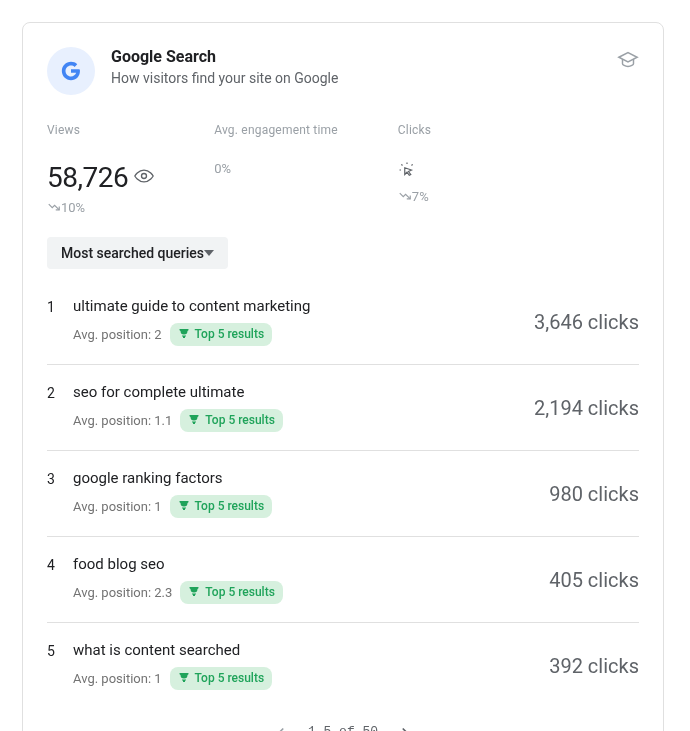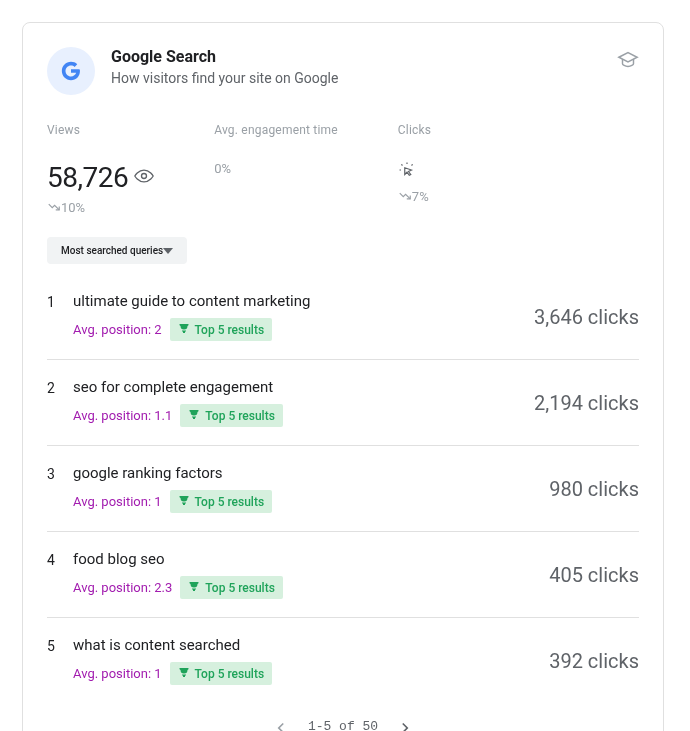--- a/index.html
+++ b/index.html
@@ -12,32 +12,32 @@
   .subtitle { font-size: 14px; color: #5f6368; }
   .edu-icon { color: #9aa0a6; flex: none; padding-top: 2px; }
 
   .stats { display: flex; gap: 60px; margin-bottom: 20px; }
   .stat-label { font-size: 12px; color: #9aa0a6; margin-bottom: 24px; letter-spacing: .2px; }
   .stat-value-row { display: flex; align-items: center; gap: 6px; }
   .stat-value { font-size: 28px; font-weight: 400; color: #202124; letter-spacing: -0.5px; }
   .stat-trend { display: flex; align-items: flex-start; gap: 0; font-size: 13px; color: #9aa0a6; margin-top: 6px; }
   .stat-icon { color: #5f6368; }
 
-  .dropdown { display: inline-flex; align-items: center; background: #f1f3f4; padding: 8px 14px; border-radius: 4px; font-size: 10px; color: #202124; font-weight: 500; cursor: pointer; }
+  .dropdown { display: inline-flex; align-items: center; background: #f1f3f4; padding: 8px 14px; border-radius: 4px; font-size: 14px; color: #202124; font-weight: 500; cursor: pointer; }
   .dropdown svg { display:block; }
 
   .rows { margin-top: 10px; }
   .row { display: flex; align-items: flex-start; padding: 18px 0; border-bottom: 1px solid #e0e0e0; gap: 14px; }
   .row:last-child { border-bottom: none; }
   .rank { width: 12px; font-size: 14px; color: #202124; padding-top: 2px; }
   .row-main { flex: 1; }
   .query { font-size: 15px; color: #202124; margin-bottom: 8px; }
   .meta { display: flex; align-items: center; gap: 8px; }
-  .pos { font-size: 13px; color: #a21caf; }
-  .badge { display: inline-flex; align-items: center; gap: 5px; background: #d6f0de; color: #1fa35a; font-size: 12px; font-weight: 500; padding: 4px 8px; border-radius: 2px; }
+  .pos { font-size: 13px; color: #737373; }
+  .badge { display: inline-flex; gap: 5px; background: #d6f0de; color: #1fa35a; font-size: 12px; font-weight: 500; padding: 4px 8px; border-radius: 8px; }
   .clicks { font-size: 20px; color: #5f6368; text-align: right; align-self: center; white-space: nowrap; }
 
   .pager { display: flex; justify-content: center; gap: 18px; padding: 16px 0 4px 0; font-family: Liberation Mono, monospace; }
   .pager-text { font-size: 13px; color: #5f6368; }
   .chev { color: #9aa0a6; cursor: pointer; }
   .chev.enabled { color: #5f6368; }
 </style>
 </head>
 <body>
 
@@ -131,21 +131,21 @@
                 </svg></span>
               <span>Top 5 results</span>
             </span>
           </div>
         </div>
         <div class="clicks">3,646 clicks</div>
       </div>
       <div class="row">
         <div class="rank">2</div>
         <div class="row-main">
-          <div class="query">seo for complete engagement</div>
+          <div class="query">seo for complete ultimate</div>
           <div class="meta">
             <span class="pos">Avg. position: 1.1</span>
             <span class="badge">
               <span><svg width="12" height="12" viewBox="0 0 24 24" fill="currentColor">
                   <path d="M5 4h14v4a7 7 0 01-14 0V4zm3 13h8v2H8v-2zm2 2h4v3h-4v-3zM3 4h2v4a3 3 0 01-2-3V4zm16 0h2v1a3 3 0 01-2 3V4z"></path>
                 </svg></span>
               <span>Top 5 results</span>
             </span>
           </div>
         </div>

